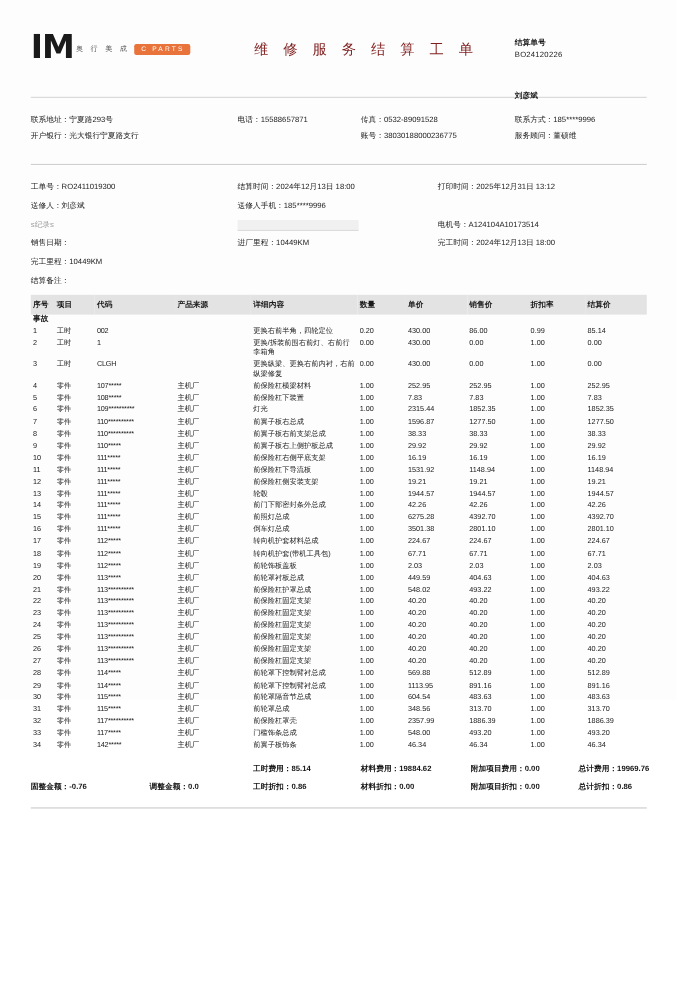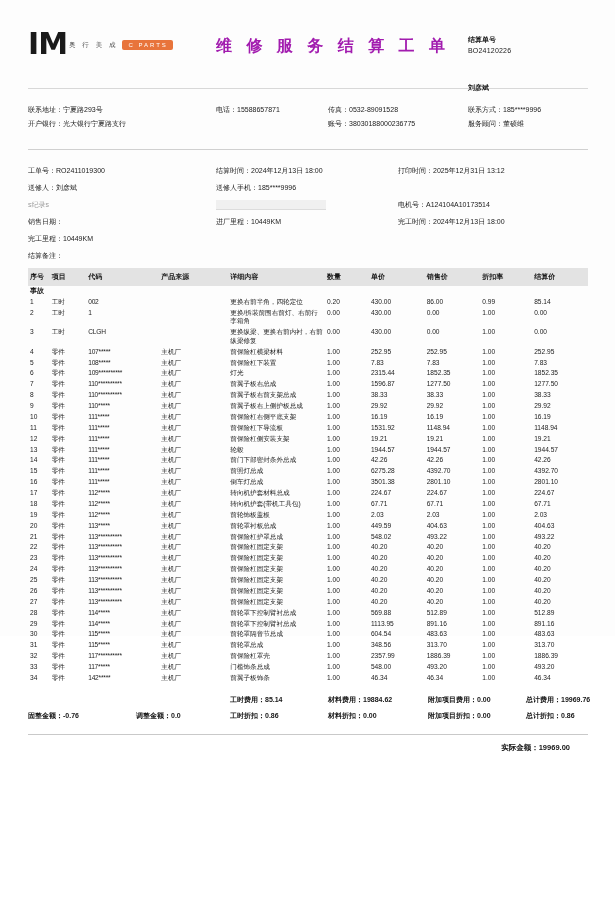--- a/index.html
+++ b/index.html
@@ -69,24 +69,24 @@
     font-size: 6px;
     letter-spacing: 2px;
     padding: 2px 5px 2px 6px;
     border-radius: 2px;
     white-space: nowrap;
     text-align: center;
   }
   .doc-title {
     flex: 1;
     text-align: center;
-    font-size: 16px;
-    font-weight: bold;
+    font-size: 13px;
+    font-weight: normal;
     letter-spacing: 5px;
-    color: #a21caf;
+    color: #7f1d1d;
     padding-top: 10px;
     padding-left: 10px;
   }
   .header-right {
     width: 120px;
     text-align: left;
     padding-top: 8px;
     font-size: 7px;
     line-height: 11px;
   }
@@ -787,18 +787,15 @@
       <div class="cell t-r1 t-c4">
         <span>附加项目折扣</span>：<span>0.00</span>
       </div>
       <div class="cell t-r1 t-c5">
         <span>总计折扣</span>：<span>0.86</span>
       </div>
     </div>
 
     <hr class="hr-bottom">
 
-    <div class="final">
-      <span>实际金额</span>：<span>19969.00</span>
-    </div>
 
   </div>
 </div>
 
 </body></html>

